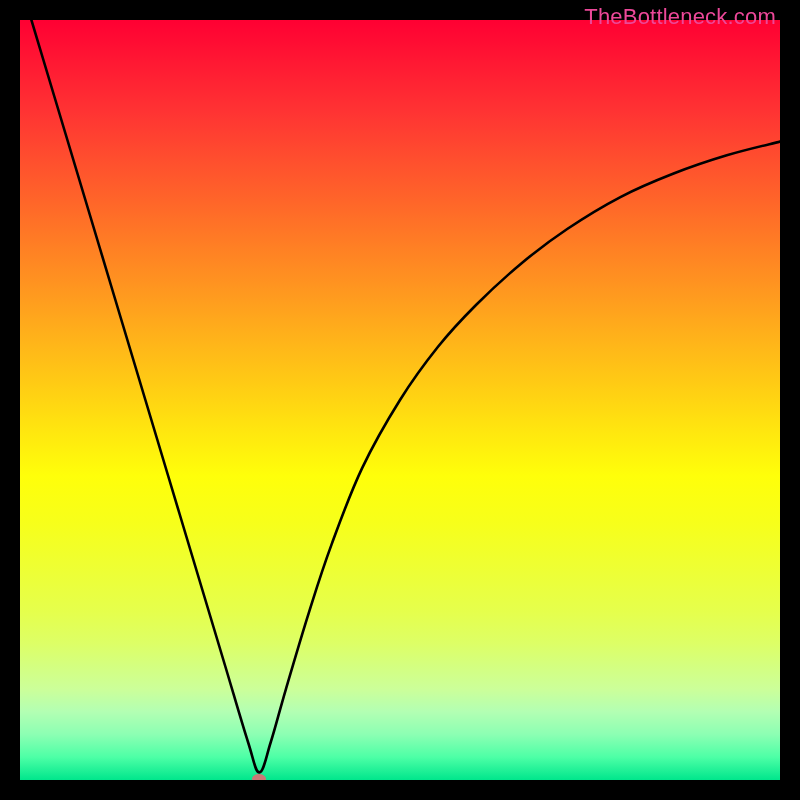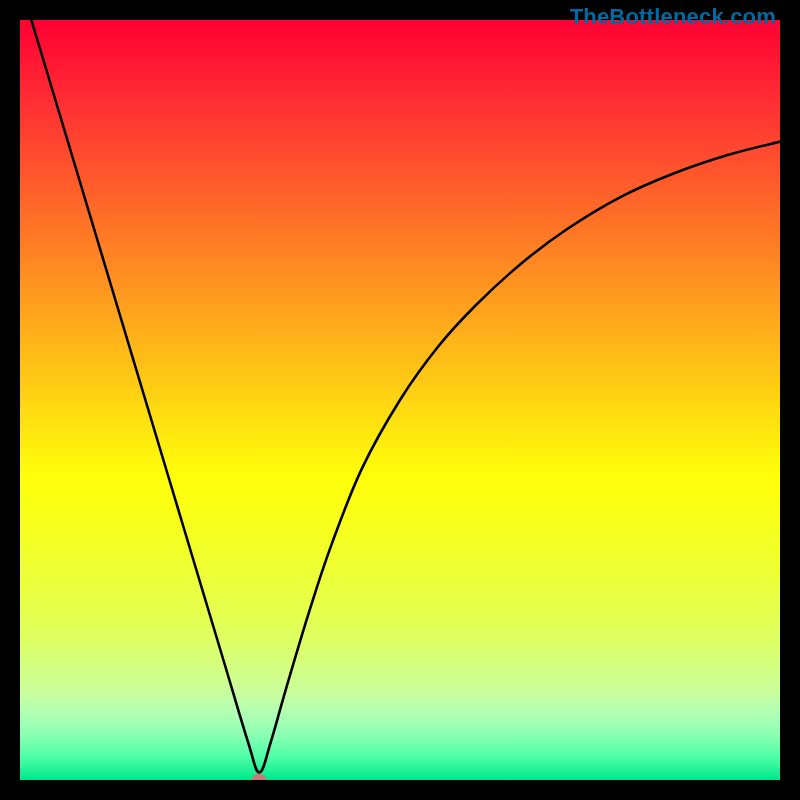--- a/index.html
+++ b/index.html
@@ -47,24 +47,24 @@
       #8cffb3 94%,
       #4dffa6 97%,
       #00e68c 100%
     );
     overflow: hidden;
   }
   .watermark {
     position: absolute;
     top: 4px;
     right: 24px;
-    color: #0369a1;
+    color: #ec4899;
     font-size: 22px;
     letter-spacing: 0.2px;
-    font-weight: 700;
+    font-weight: 400;
     z-index: 5;
   }
   svg.curve {
     position: absolute;
     left: 0;
     top: 0;
     width: 760px;
     height: 760px;
     z-index: 3;
   }

